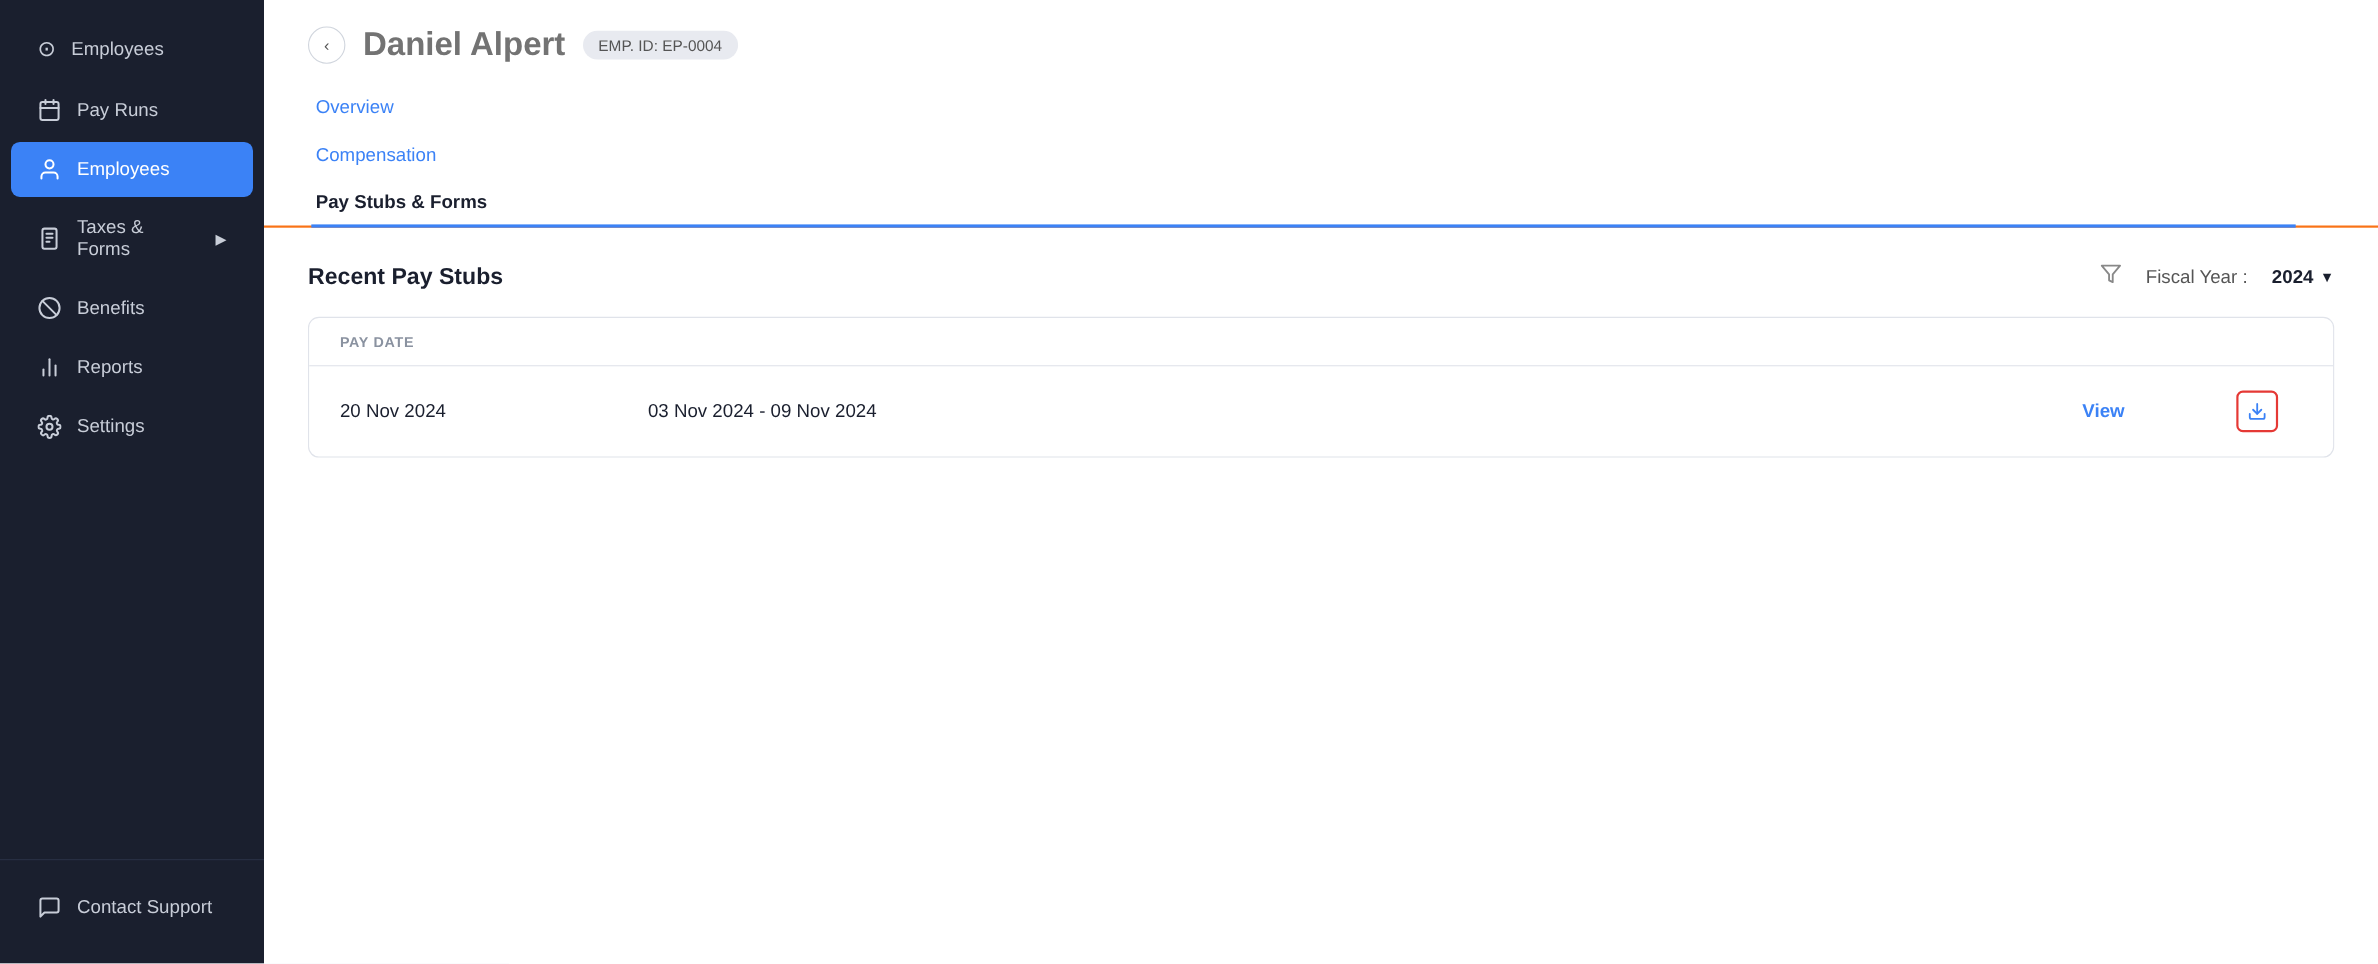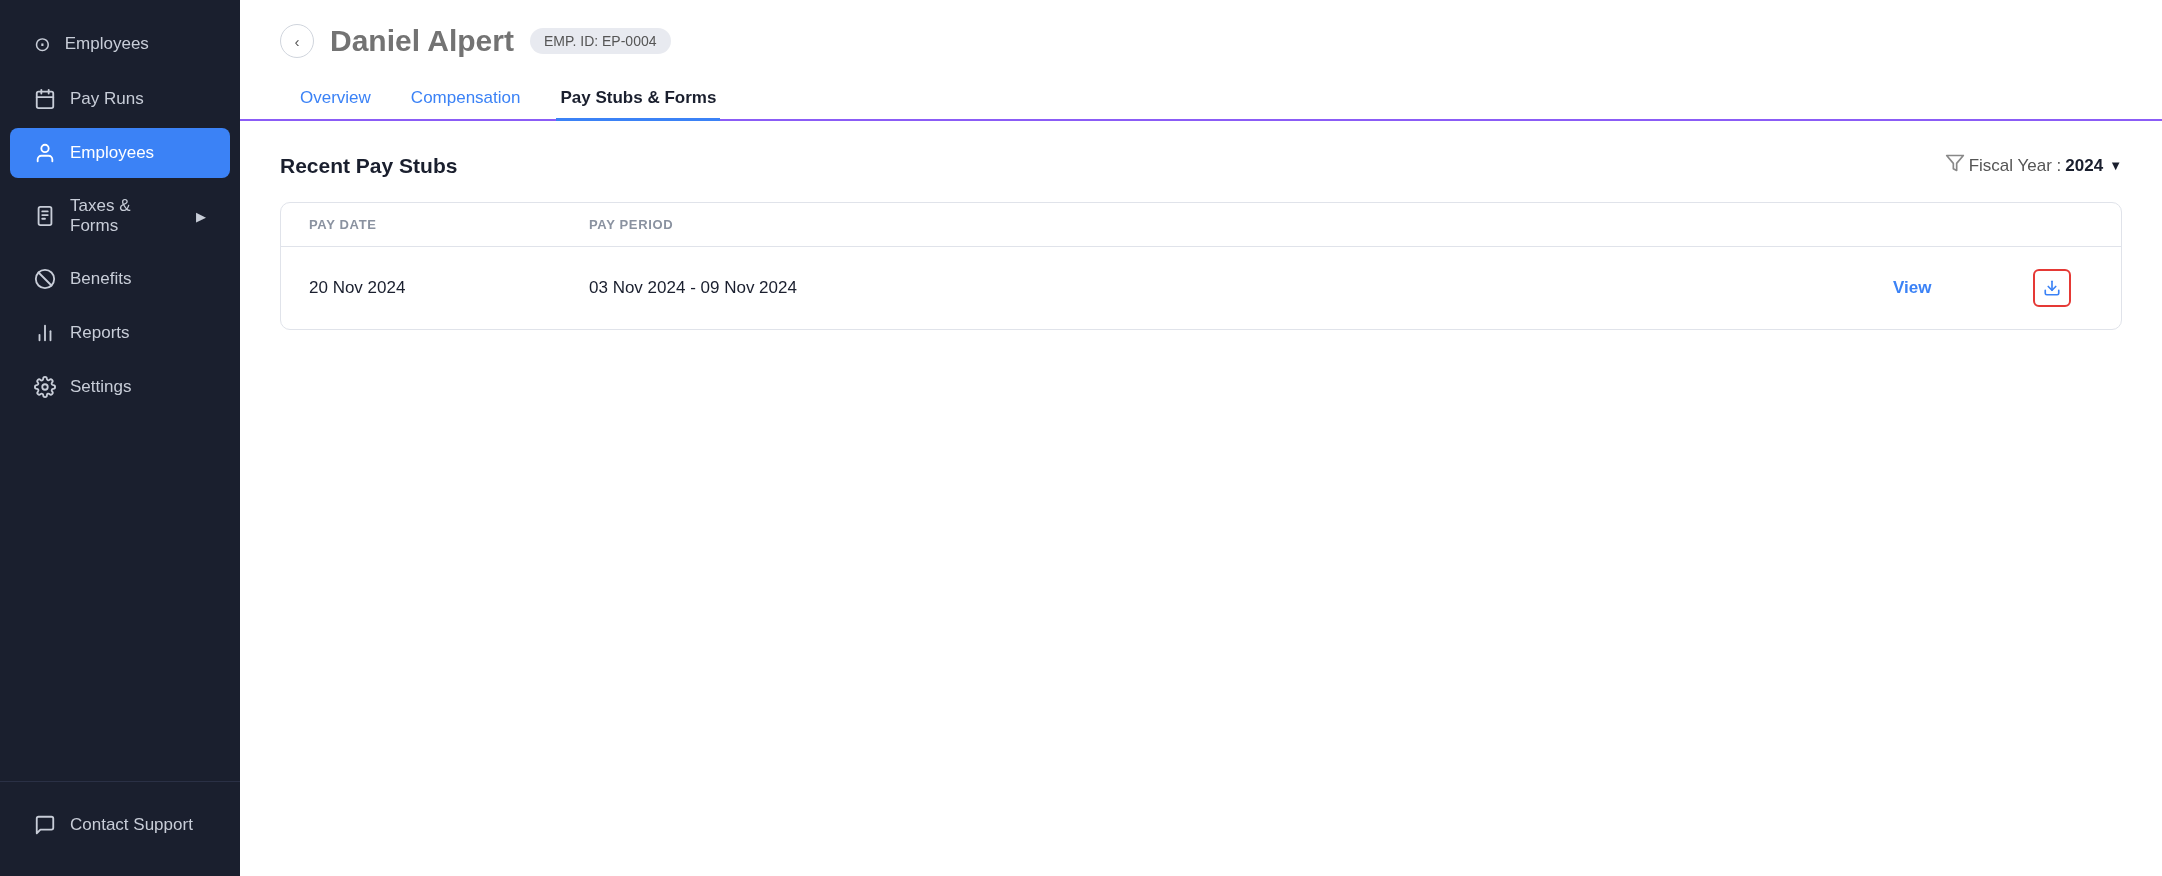--- a/index.html
+++ b/index.html
@@ -86,23 +86,24 @@
       font-size: 14px;
       font-weight: 500;
       padding: 5px 14px;
       border-radius: 20px;
     }
 
     
     .tabs {
       display: flex;
       gap: 0;
-      padding: 0 56px;
+      padding: 0 43px;
       margin-top: 18px;
-      border-bottom: 2px solid #8b5cf6;
+      border-bottom: 2px solid #f97316;
+      flex-direction: column;
     }
     .tab {
       padding: 10px 4px;
       margin-right: 32px;
       font-size: 17px;
       font-weight: 500;
       color: #3b82f6;
       cursor: pointer;
       border-bottom: 3px solid transparent;
       position: relative;
@@ -127,21 +128,21 @@
       margin-bottom: 24px;
     }
     .section-title {
       font-size: 21px;
       font-weight: 700;
       color: #1a1f2e;
     }
     .filter-area {
       display: flex;
       align-items: center;
-      gap: 4px;
+      gap: 22px;
       color: #555;
       font-size: 17px;
     }
     .filter-icon { font-size: 18px; color: #888; }
     .fiscal-year-select {
       font-size: 17px;
       font-weight: 600;
       color: #1a1f2e;
       cursor: pointer;
       display: flex;
@@ -317,21 +318,20 @@
         <span class="fiscal-year-select">
           <span>2024</span>
           <span style="font-size:13px; margin-left:2px;">▼</span>
         </span>
       </div>
     </div>
 
     <div class="table-container">
       <div class="table-header-row">
         <div class="table-col-header">PAY DATE</div>
-        <div class="table-col-header">PAY PERIOD</div>
         <div class="table-col-header"></div>
         <div class="table-col-header"></div>
       </div>
       <div class="table-data-row">
         <div class="table-cell">20 Nov 2024</div>
         <div class="table-cell">03 Nov 2024 - 09 Nov 2024</div>
         <div class="table-cell">
           <a class="view-link">View</a>
         </div>
         <div class="table-cell">

